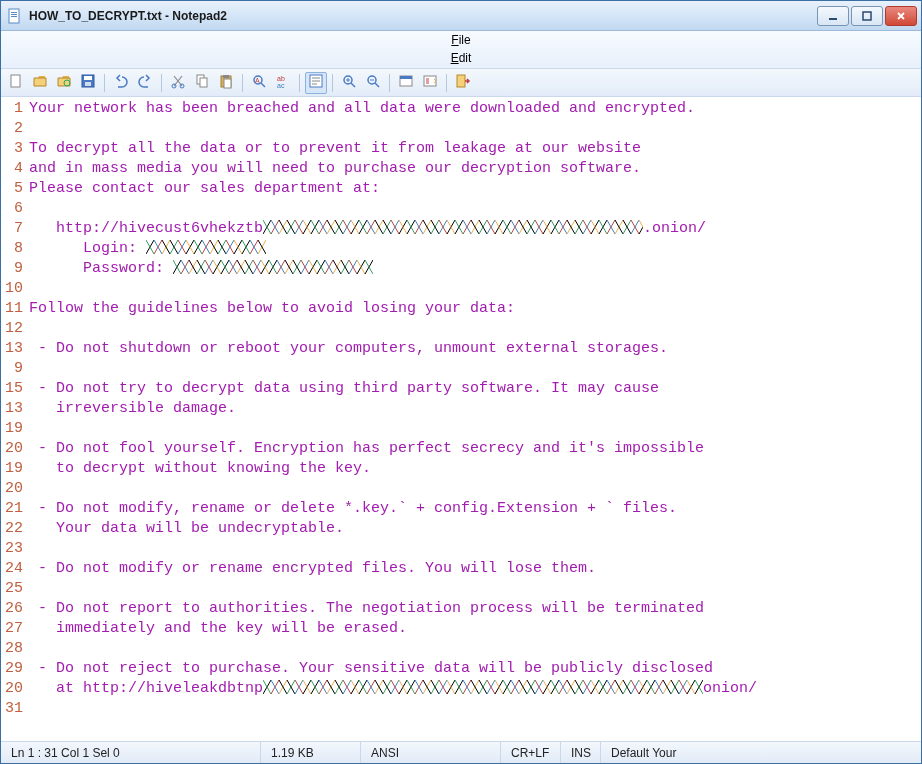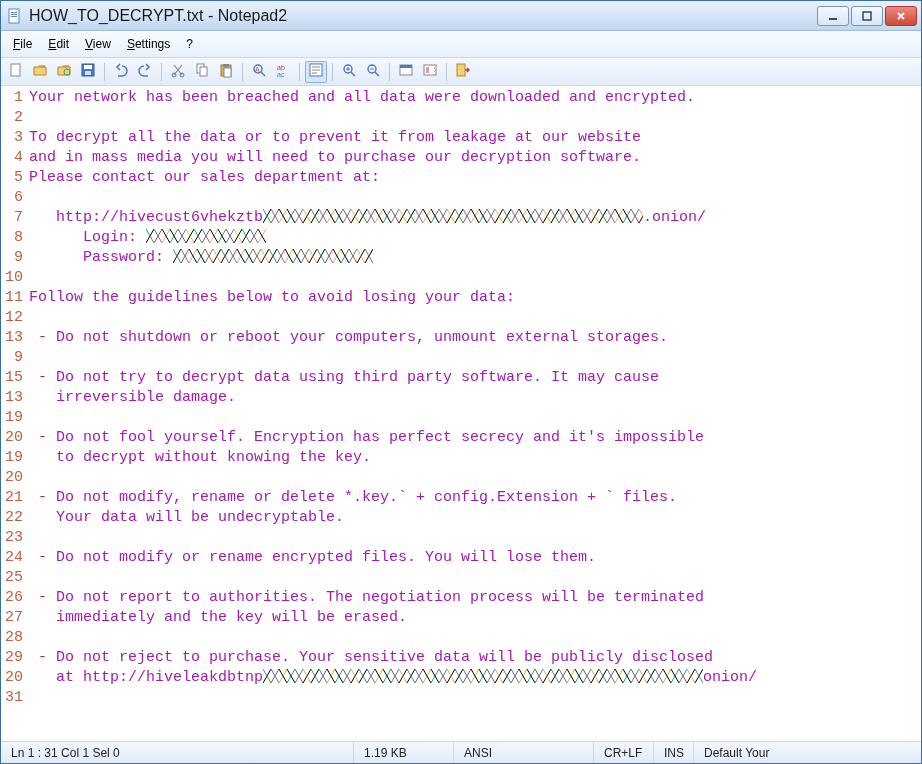--- a/index.html
+++ b/index.html
@@ -1,25 +1,25 @@
 <!DOCTYPE html>
 <html><head>
 <meta charset="utf-8">
 <style>
   * { box-sizing: border-box; margin: 0; padding: 0; }
   html, body { width: 922px; height: 764px; font-family: "Segoe UI", Tahoma, sans-serif; font-size: 12px; overflow: hidden; }
   .window { width: 922px; height: 764px; border: 1px solid #3a6ea5; background: #fff; display: flex; flex-direction: column; }
   .titlebar { height: 30px; background: linear-gradient(to bottom, #e8f1fb 0%, #d5e6f8 50%, #c0d8f0 100%); display: flex; align-items: center; padding: 0 4px 0 6px; border-bottom: 1px solid #9fb9d8; }
   .titlebar .app-icon { width: 16px; height: 16px; margin-right: 6px; }
-  .titlebar .title { flex: 1; font-size: 16px; color: #1a1a1a; }
+  .titlebar .title { flex: 1; font-size: 12px; color: #1a1a1a; font-weight: bold; }
   .win-btns { display: flex; gap: 2px; }
   .win-btn { width: 32px; height: 20px; border: 1px solid #7a94b2; border-radius: 3px; display: flex; align-items: center; justify-content: center; background: linear-gradient(to bottom, #f4f8fd, #d8e6f5); cursor: pointer; }
   .win-btn.close { background: linear-gradient(to bottom, #e98a7f, #d14836); border-color: #b03a2e; }
   .win-btn svg { display: block; }
-  .menubar { height: 27px; background: linear-gradient(to bottom, #f7fbff, #e7f0fb); display: flex; align-items: center; padding: 0 4px; border-bottom: 1px solid #c9d8ea; font-size: 12px; }
+  .menubar { height: 38px; background: linear-gradient(to bottom, #f7fbff, #e7f0fb); display: flex; align-items: center; padding: 0 4px; border-bottom: 1px solid #c9d8ea; font-size: 12px; flex-direction: column; }
   .menubar .menu { padding: 2px 8px; cursor: pointer; }
   .menubar .menu u { text-decoration: underline; }
   .toolbar { height: 28px; background: linear-gradient(to bottom, #f4f8fd, #e2ecf8); display: flex; align-items: center; padding: 0 4px; gap: 2px; border-bottom: 1px solid #c9d8ea; }
   .tb-btn { width: 22px; height: 22px; display: flex; align-items: center; justify-content: center; border-radius: 2px; cursor: pointer; }
   .tb-btn.sel { background: #d6e6f7; border: 1px solid #8ab2e0; }
   .tb-sep { width: 1px; height: 18px; background: #b5c7dd; margin: 0 3px; }
   .editor { flex: 1; display: flex; background: #fff; overflow: hidden; position: relative; }
   .gutter { width: 28px; background: #fff; text-align: right; padding: 2px 6px 2px 0; font-family: Consolas, "Courier New", monospace; font-size: 15px; color: #c06040; user-select: none; line-height: 20px; }
   .textarea { flex: 1; padding: 2px 4px 2px 0; font-family: Consolas, "Courier New", monospace; font-size: 15px; color: #a21caf; white-space: pre; line-height: 20px; overflow: hidden; }
   .redacted { display: inline-block; vertical-align: middle; height: 14px; position: relative; top: -1px; }
@@ -509,20 +509,20 @@
             <path d="M416 14 L424 0" stroke="#4080c0" stroke-width="1"></path>
             <path d="M416 0 L424 14" stroke="#c04040" stroke-width="1"></path>
             <path d="M424 14 L432 0" stroke="#000" stroke-width="1"></path>
             <path d="M424 0 L432 14" stroke="#e8b04a" stroke-width="1"></path>
             <path d="M432 14 L440 0" stroke="#000" stroke-width="1"></path>
             <path d="M432 0 L440 14" stroke="#30a060" stroke-width="1"></path>
           </svg>onion/</div><div>&nbsp;</div></div>
   </div>
 
   <div class="statusbar">
-    <div class="status-cell" style="width:353px">Ln 1 : 31  Col 1  Sel 0</div>
+    <div class="status-cell" style="width:260px">Ln 1 : 31  Col 1  Sel 0</div>
     <div class="status-cell" style="width:100px">1.19 KB</div>
     <div class="status-cell" style="width:140px">ANSI</div>
     <div class="status-cell" style="width:60px">CR+LF</div>
     <div class="status-cell" style="width:40px">INS</div>
     <div class="status-cell wide">Default Your</div>
   </div>
 </div>
 
 </body></html>

